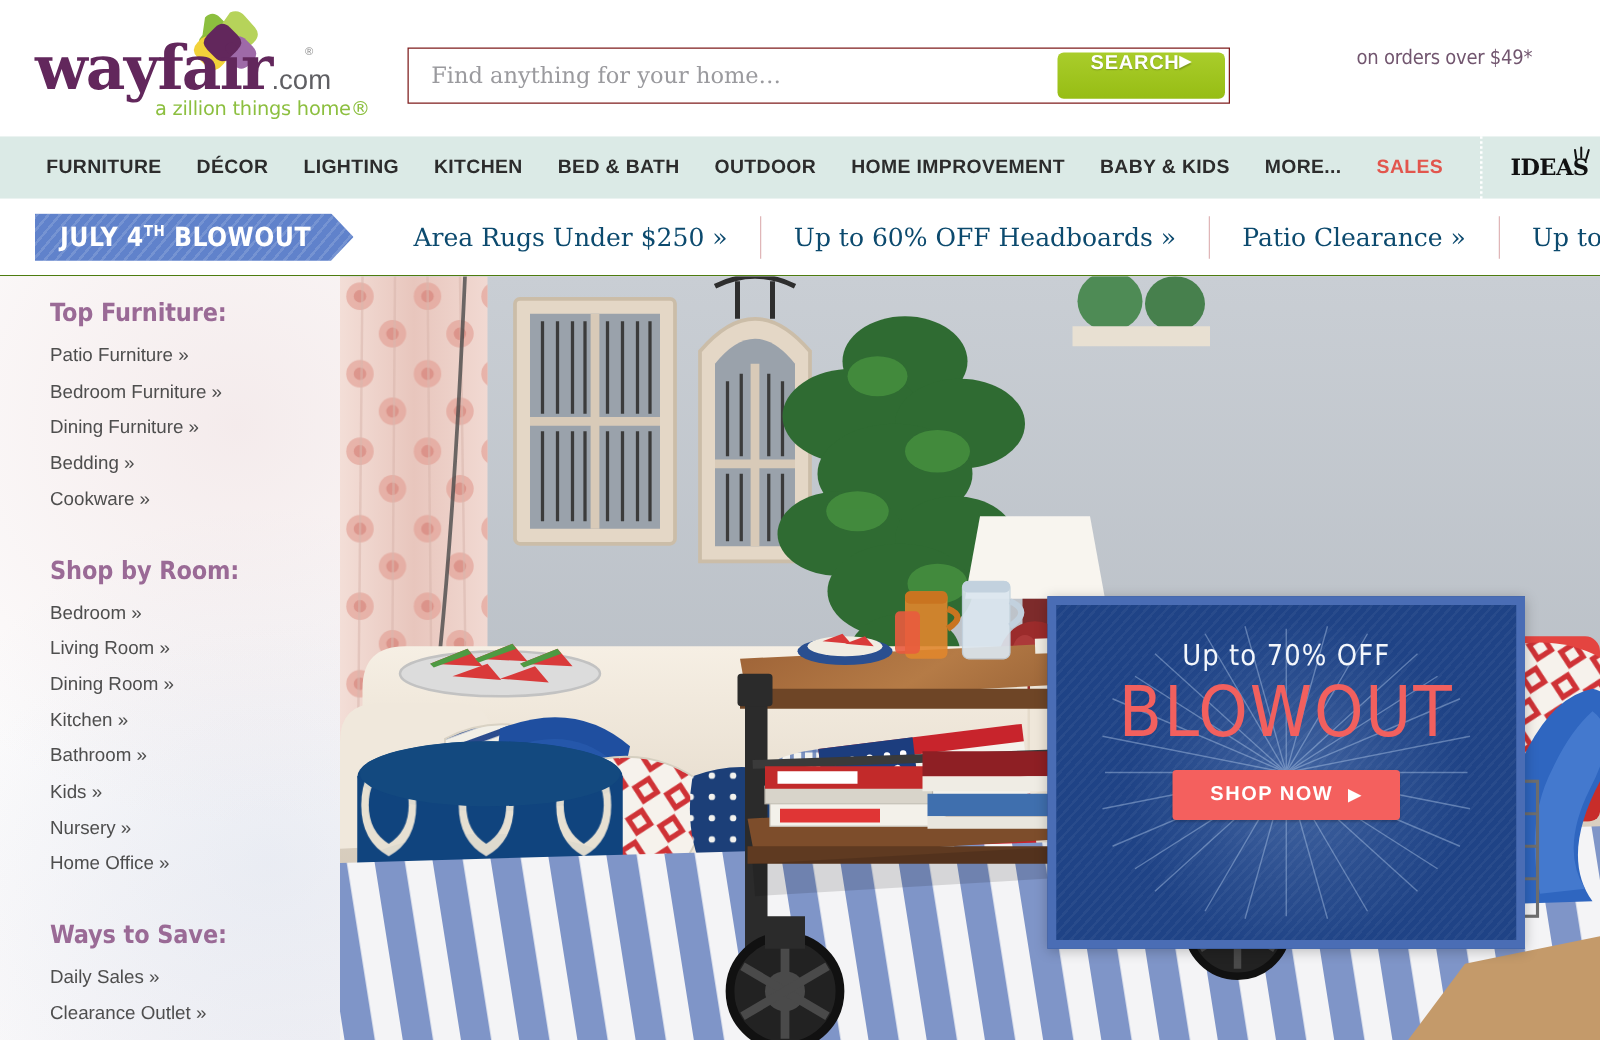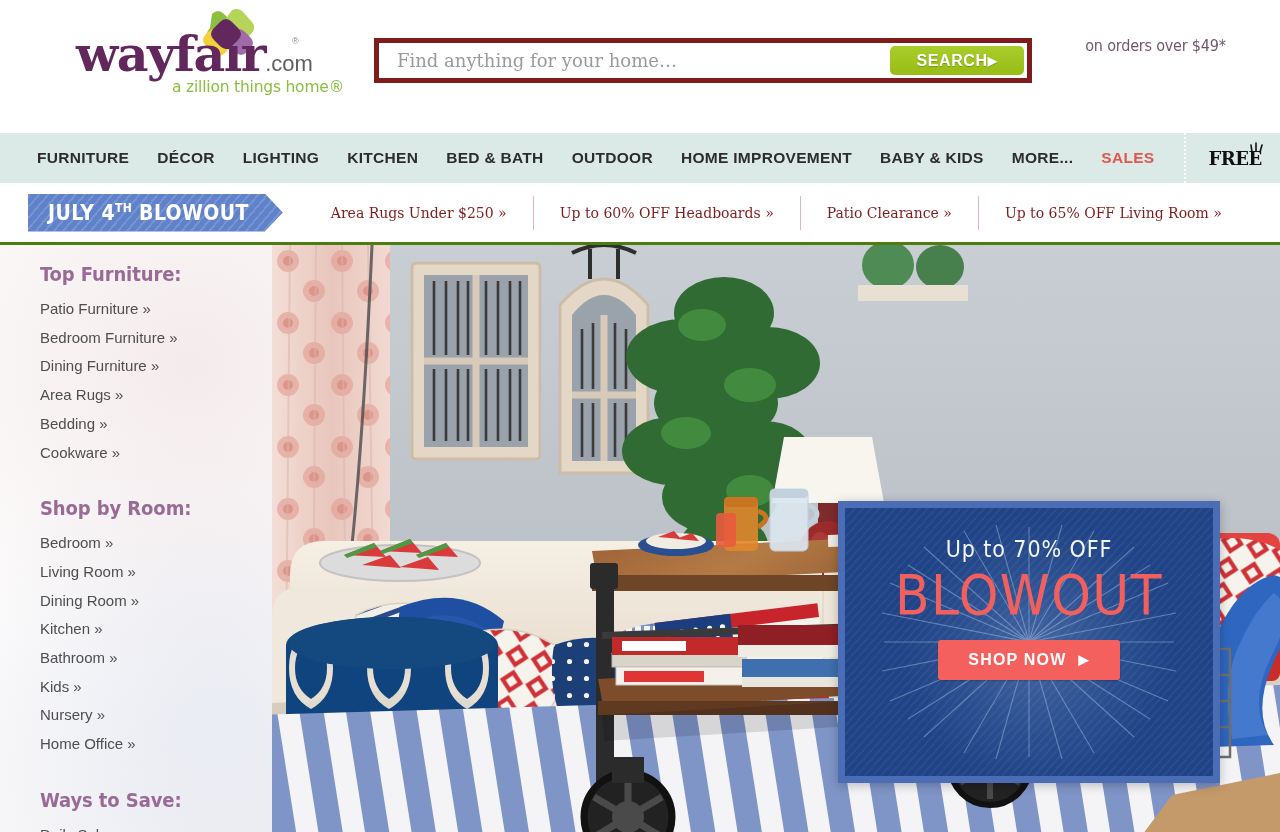--- a/index.html
+++ b/index.html
@@ -7,23 +7,22 @@
   html, body {
     width: 1280px; height: 832px;
     overflow: hidden;
     background: #ffffff;
     font-family: "Liberation Sans", sans-serif;
   }
 
   
   .header {
     position: relative;
-    height: 133px;
+    height: 109px;
     background: #ffffff;
-    margin-left: 48px;
   }
   .logo-wrap {
     position: absolute;
     left: 28px; top: 8px;
     width: 280px; height: 86px;
   }
   .logo-mark {
     position: absolute;
     left: 122px; top: 0px;
     width: 62px; height: 52px;
@@ -59,21 +58,21 @@
     font-size: 15.5px;
     color: #8cbf3f;
     letter-spacing: -0.2px;
     white-space: nowrap;
   }
 
   .search-wrap {
     position: absolute;
     left: 326px; top: 38px;
     width: 658px; height: 45px;
-    border: 5px solid #7f1d1d;
+    border: 1px solid #7f1d1d;
     background: #ffffff;
     padding: 3px;
     display: flex;
     align-items: stretch;
   }
   .search-input {
     flex: 1;
     border: none;
     outline: none;
     font-family: "DejaVu Serif", serif;
@@ -89,21 +88,21 @@
     cursor: pointer;
     border-radius: 5px;
     background: linear-gradient(#a9cd2b, #97bd14);
     color: #ffffff;
     font-family: "Liberation Sans", sans-serif;
     font-size: 16px;
     font-weight: bold;
     letter-spacing: 0.6px;
     text-shadow: 0 1px 1px rgba(0,0,0,.22);
     display: flex;
-    align-items: center;
+    align-items: flex-start;
     justify-content: center;
     gap: 0;
   }
   .search-btn .caret { font-size: 12px; }
 
   .ship {
     position: absolute;
     right: 22px; top: 34px;
     text-align: center;
     width: 205px;
@@ -161,21 +160,21 @@
   .nav-ideas .spark {
     position: absolute;
     right: -3px; top: -12px;
     width: 16px; height: 12px;
   }
 
   
   .promo {
     height: 62px;
     background: #ffffff;
-    border-bottom: 3px solid #4d7c0f;
+    border-bottom: 1px solid #4d7c0f;
     display: flex;
     align-items: center;
     position: relative;
   }
   .pennant {
     position: relative;
     margin-left: 28px;
     height: 38px;
     padding: 0 34px 0 20px;
     display: flex;
@@ -198,22 +197,22 @@
   }
   .pennant-text sup { font-size: 12px; }
   .promo-links {
     display: flex;
     align-items: center;
     margin-left: 22px;
     flex: 1;
   }
   .promo-link {
     font-family: "DejaVu Serif", serif;
-    font-size: 14px;
-    color: #7f1d1d;
+    font-size: 20px;
+    color: #0c4a6e;
     cursor: pointer;
     padding: 0 26px;
     white-space: nowrap;
   }
   .promo-sep {
     width: 1px; height: 34px;
     background: #e0b6b8;
   }
 
   
@@ -385,21 +384,21 @@
   <div class="nav-item">LIGHTING</div>
   <div class="nav-item">KITCHEN</div>
   <div class="nav-item">BED &amp; BATH</div>
   <div class="nav-item">OUTDOOR</div>
   <div class="nav-item">HOME IMPROVEMENT</div>
   <div class="nav-item">BABY &amp; KIDS</div>
   <div class="nav-item">MORE...</div>
   <div class="nav-item sales">SALES</div>
   <div class="nav-divider"></div>
   <div class="nav-ideas">
-    <span>FREE</span>
+    <span>IDEAS</span>
     <span class="spark">
       <svg viewBox="0 0 16 12" width="16" height="12" aria-hidden="true">
         <path d="M3 11 L2 4 M7 10 L7 2 M11 11 L13 4" stroke="#111" stroke-width="1.6" fill="none" stroke-linecap="round"></path>
       </svg>
     </span>
   </div>
 </div>
 
 <div class="promo">
   <div class="pennant">
@@ -416,21 +415,20 @@
   </div>
 </div>
 
 <div class="body-area">
 
   <div class="sidebar">
     <div class="side-head">Top Furniture:</div>
     <div class="side-link">Patio Furniture »</div>
     <div class="side-link">Bedroom Furniture »</div>
     <div class="side-link">Dining Furniture »</div>
-    <div class="side-link">Area Rugs »</div>
     <div class="side-link">Bedding »</div>
     <div class="side-link">Cookware »</div>
 
     <div class="side-head gap">Shop by Room:</div>
     <div class="side-link">Bedroom »</div>
     <div class="side-link">Living Room »</div>
     <div class="side-link">Dining Room »</div>
     <div class="side-link">Kitchen »</div>
     <div class="side-link">Bathroom »</div>
     <div class="side-link">Kids »</div>

